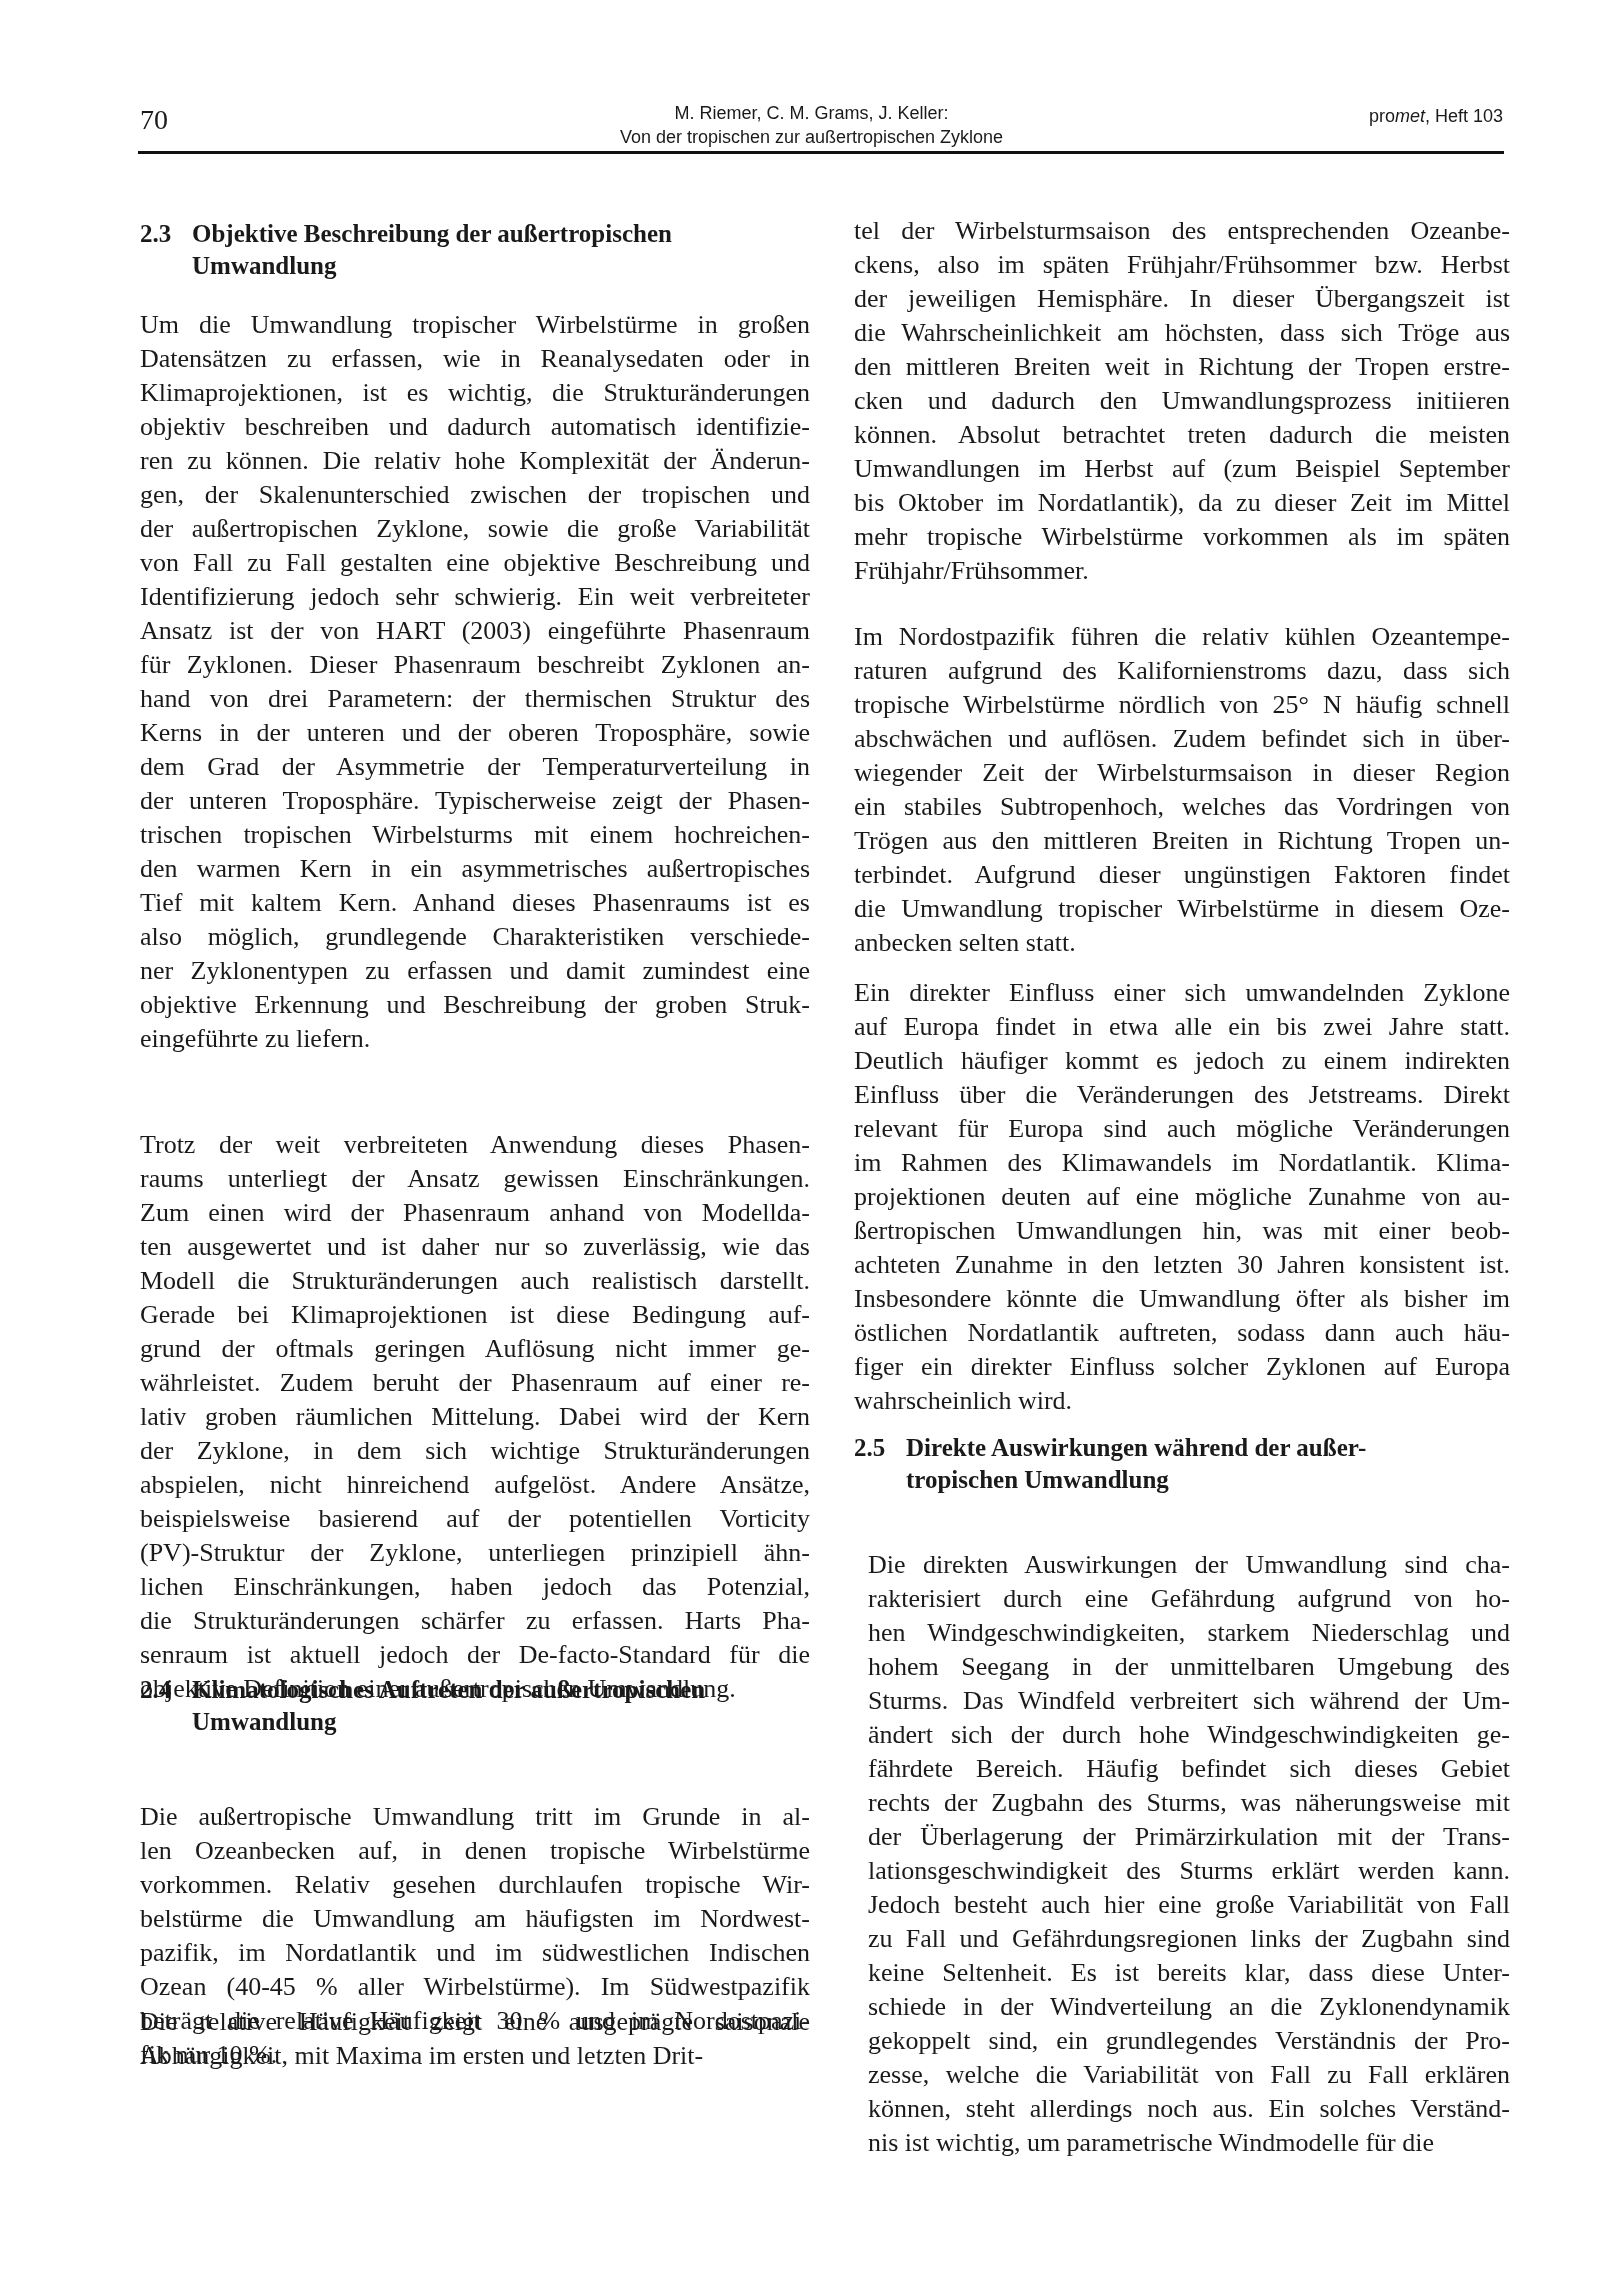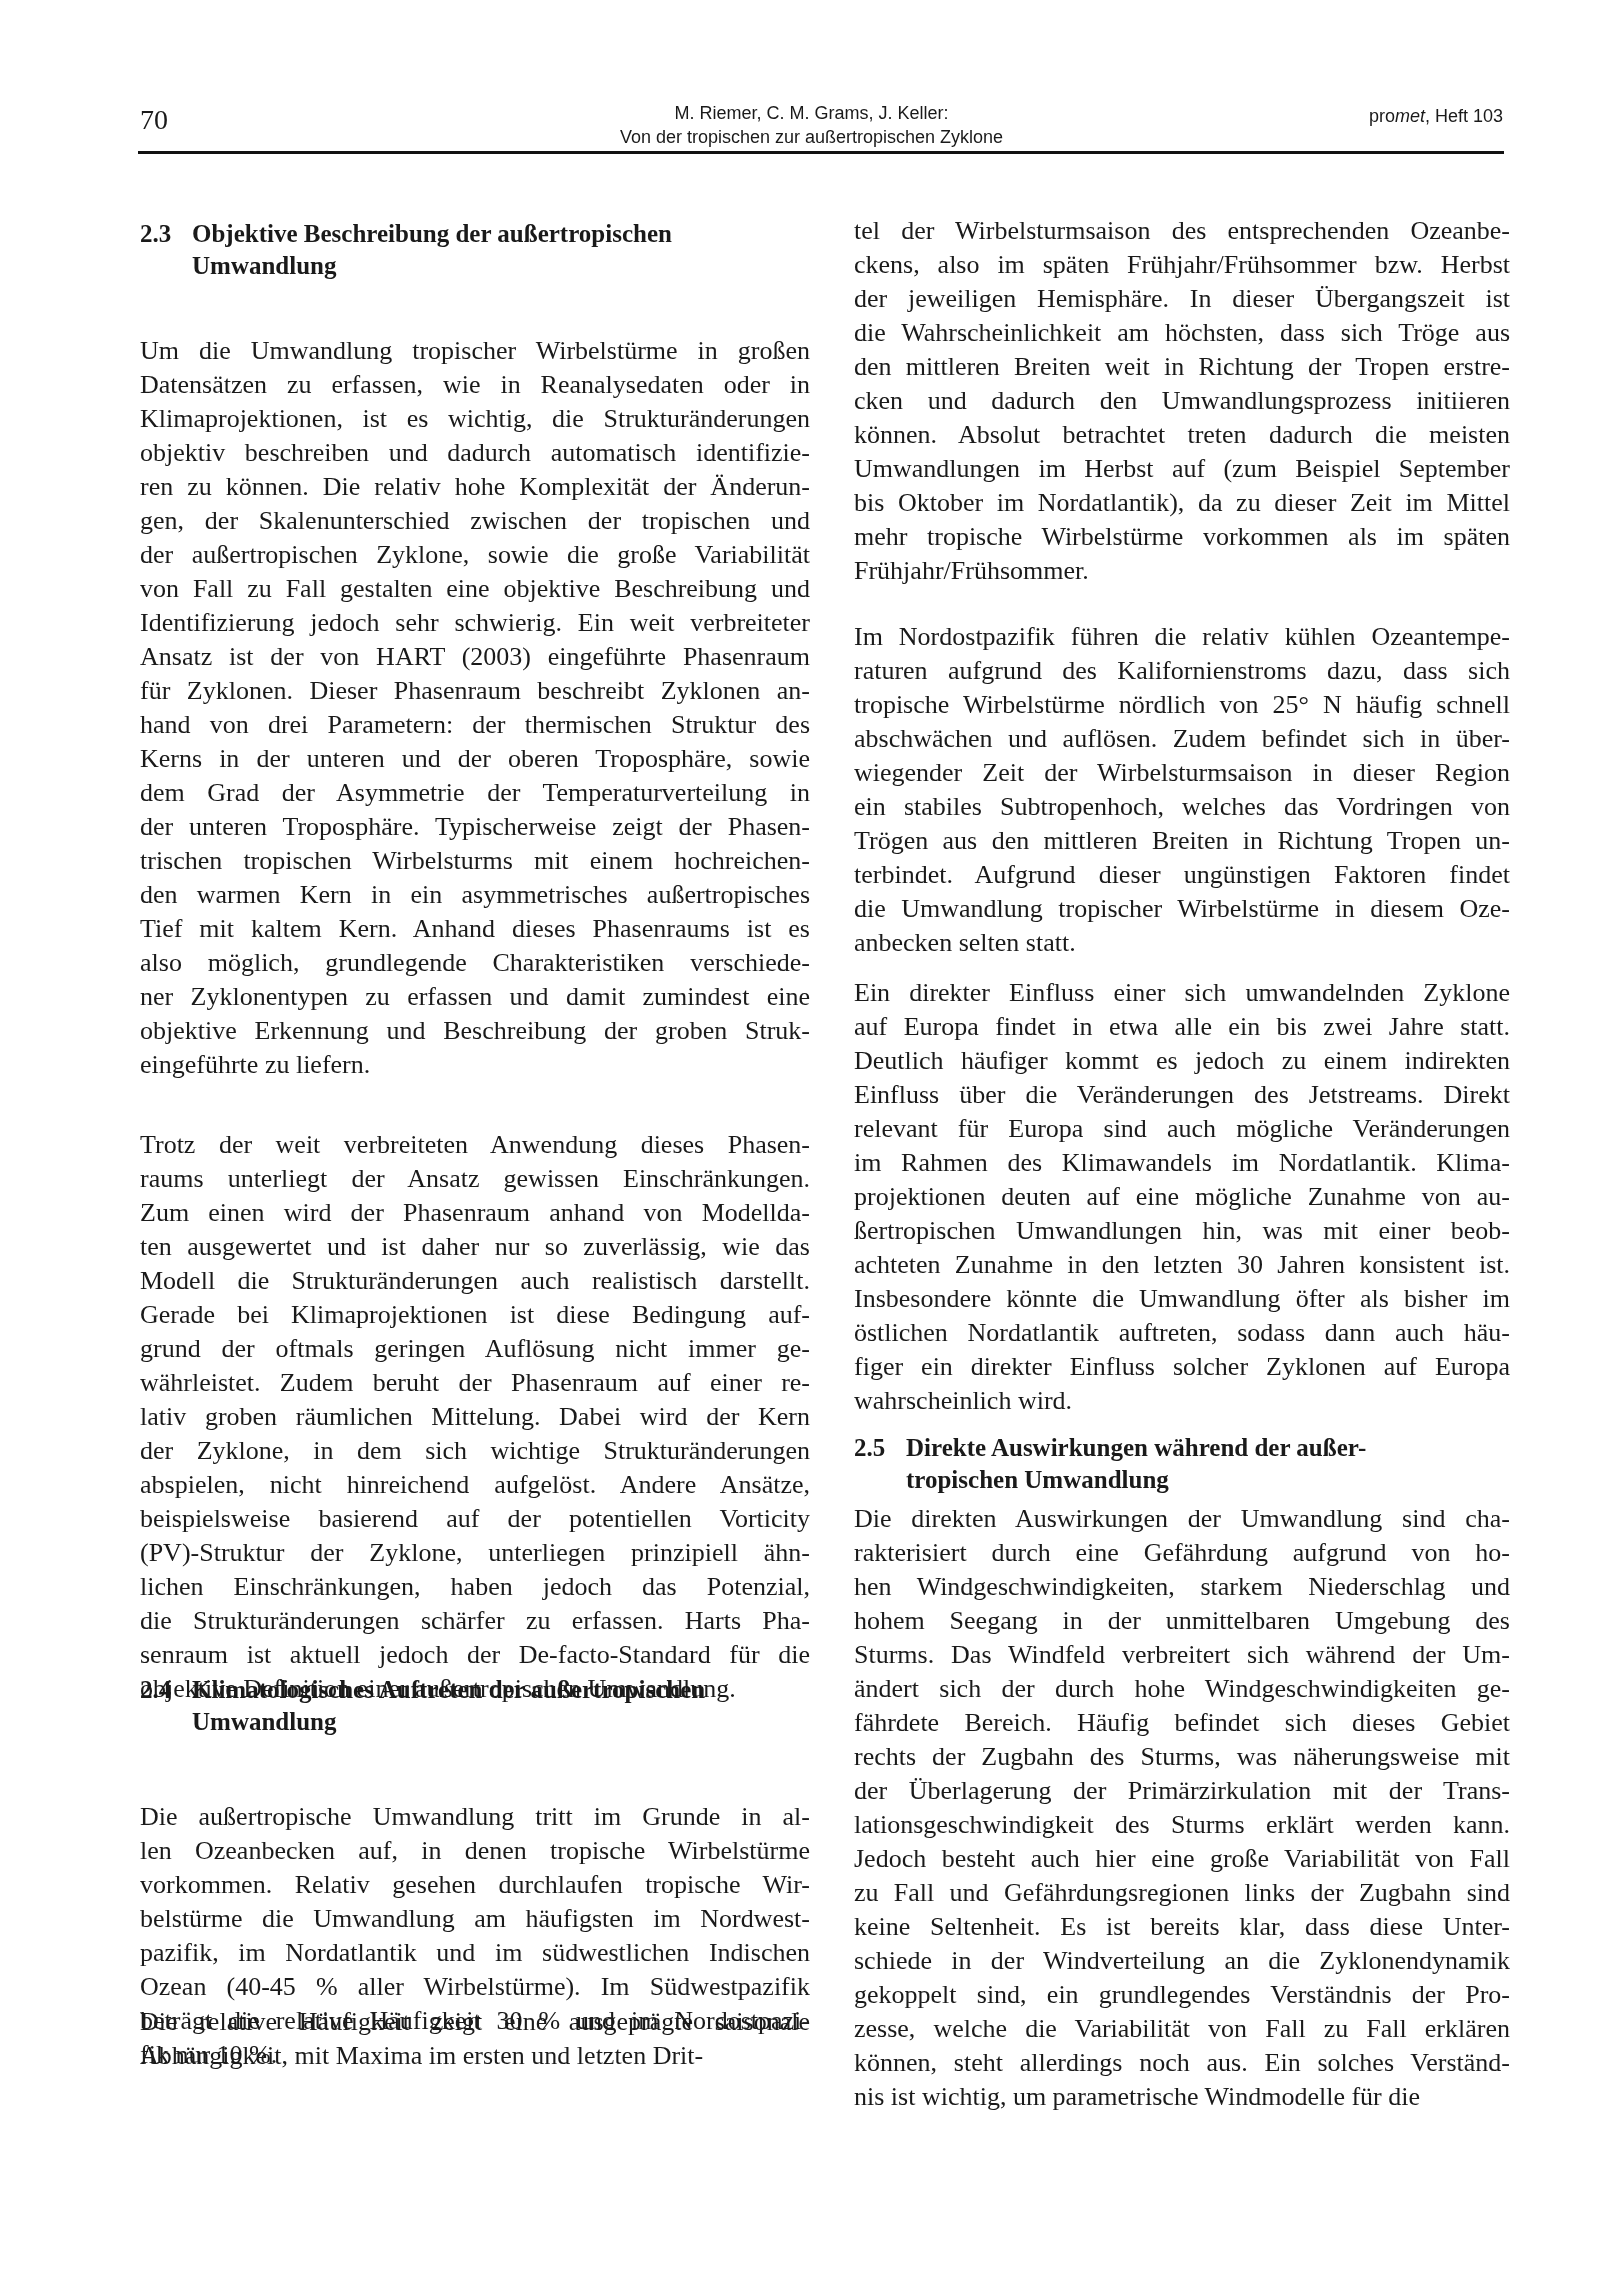--- a/index.html
+++ b/index.html
@@ -31,21 +31,21 @@
   </div>
   <div class="journal"><span>pro</span><span class="ital">met</span><span>, Heft 103</span></div>
   <div class="header-rule"></div>
 </div>
 
 <div class="col left">
   <div class="block heading" style="top:218px;">
     <div class="line"><span class="num">2.3</span><span>Objektive Beschreibung der außertropischen</span></div>
     <div class="line"><span class="indent"></span><span>Umwandlung</span></div>
   </div>
-  <div class="block" style="top:334px;">
+  <div class="block" style="top:308px;">
       <span class="line">Um die Umwandlung tropischer Wirbelstürme in großen</span>
       <span class="line">Datensätzen zu erfassen, wie in Reanalysedaten oder in</span>
       <span class="line">Klimaprojektionen, ist es wichtig, die Strukturänderungen</span>
       <span class="line">objektiv beschreiben und dadurch automatisch identifizie-</span>
       <span class="line">ren zu können. Die relativ hohe Komplexität der Änderun-</span>
       <span class="line">gen, der Skalenunterschied zwischen der tropischen und</span>
       <span class="line">der außertropischen Zyklone, sowie die große Variabilität</span>
       <span class="line">von Fall zu Fall gestalten eine objektive Beschreibung und</span>
       <span class="line">Identifizierung jedoch sehr schwierig. Ein weit verbreiteter</span>
       <span class="line">Ansatz ist der von HART (2003) eingeführte Phasenraum</span>
@@ -141,21 +141,21 @@
       <span class="line">Insbesondere könnte die Umwandlung öfter als bisher im</span>
       <span class="line">östlichen Nordatlantik auftreten, sodass dann auch häu-</span>
       <span class="line">figer ein direkter Einfluss solcher Zyklonen auf Europa</span>
       <span class="line last">wahrscheinlich wird.</span>
     </div>
 
   <div class="block heading" style="top:1432px;">
     <div class="line"><span class="num">2.5</span><span>Direkte Auswirkungen während der außer-</span></div>
     <div class="line"><span class="indent"></span><span>tropischen Umwandlung</span></div>
   </div>
-  <div class="block" style="top:1502px;">
+  <div class="block" style="top:1548px;margin-left:14px;">
       <span class="line">Die direkten Auswirkungen der Umwandlung sind cha-</span>
       <span class="line">rakterisiert durch eine Gefährdung aufgrund von ho-</span>
       <span class="line">hen Windgeschwindigkeiten, starkem Niederschlag und</span>
       <span class="line">hohem Seegang in der unmittelbaren Umgebung des</span>
       <span class="line">Sturms. Das Windfeld verbreitert sich während der Um-</span>
       <span class="line">ändert sich der durch hohe Windgeschwindigkeiten ge-</span>
       <span class="line">fährdete Bereich. Häufig befindet sich dieses Gebiet</span>
       <span class="line">rechts der Zugbahn des Sturms, was näherungsweise mit</span>
       <span class="line">der Überlagerung der Primärzirkulation mit der Trans-</span>
       <span class="line">lationsgeschwindigkeit des Sturms erklärt werden kann.</span>

